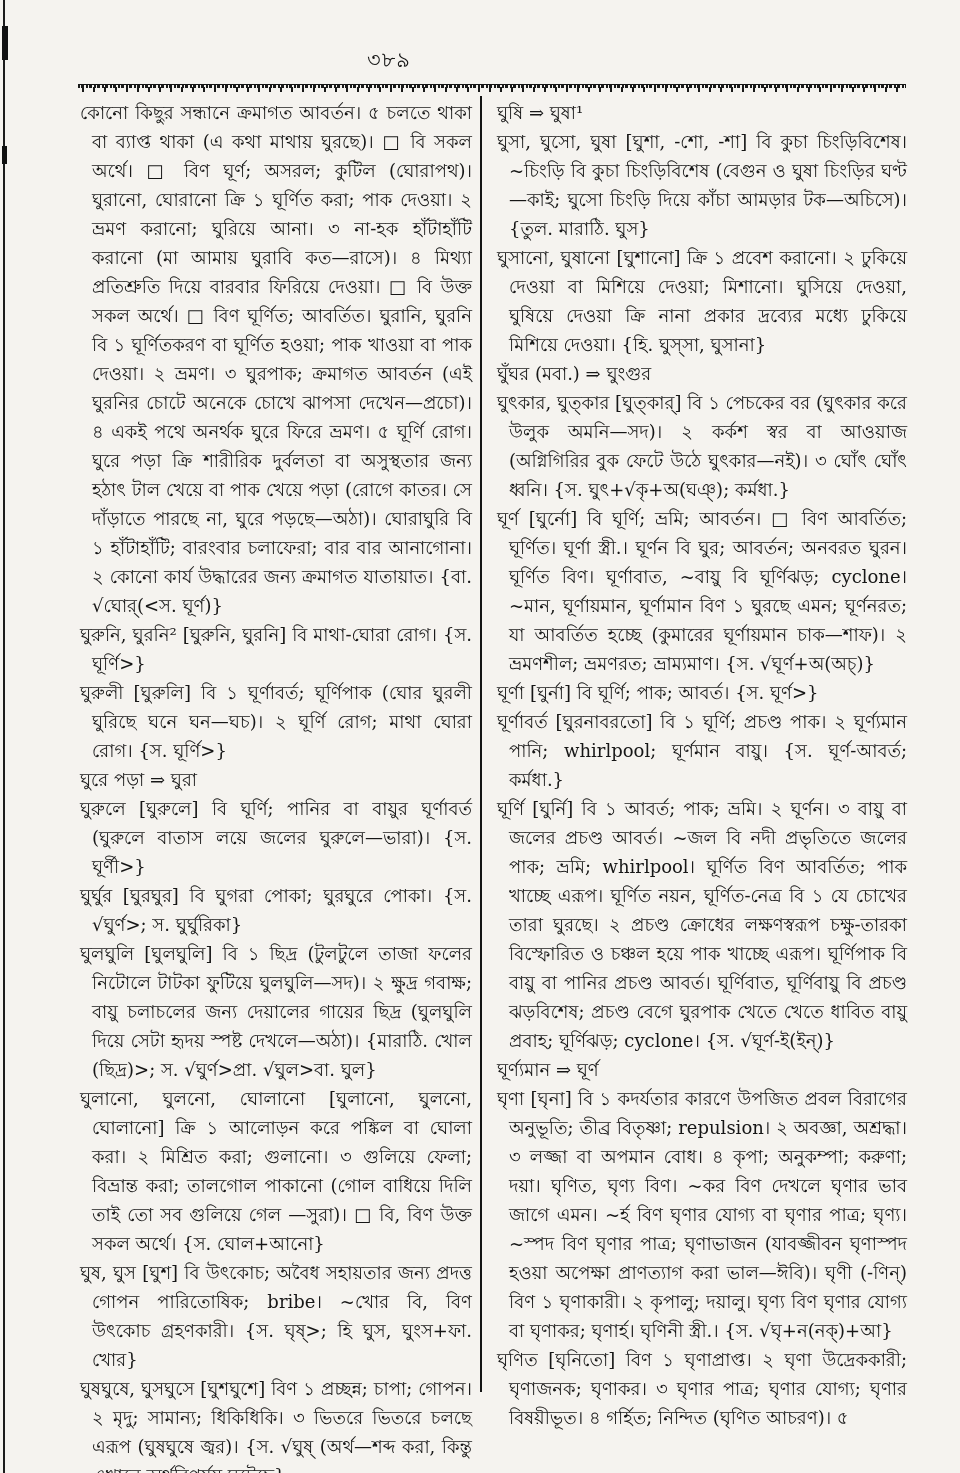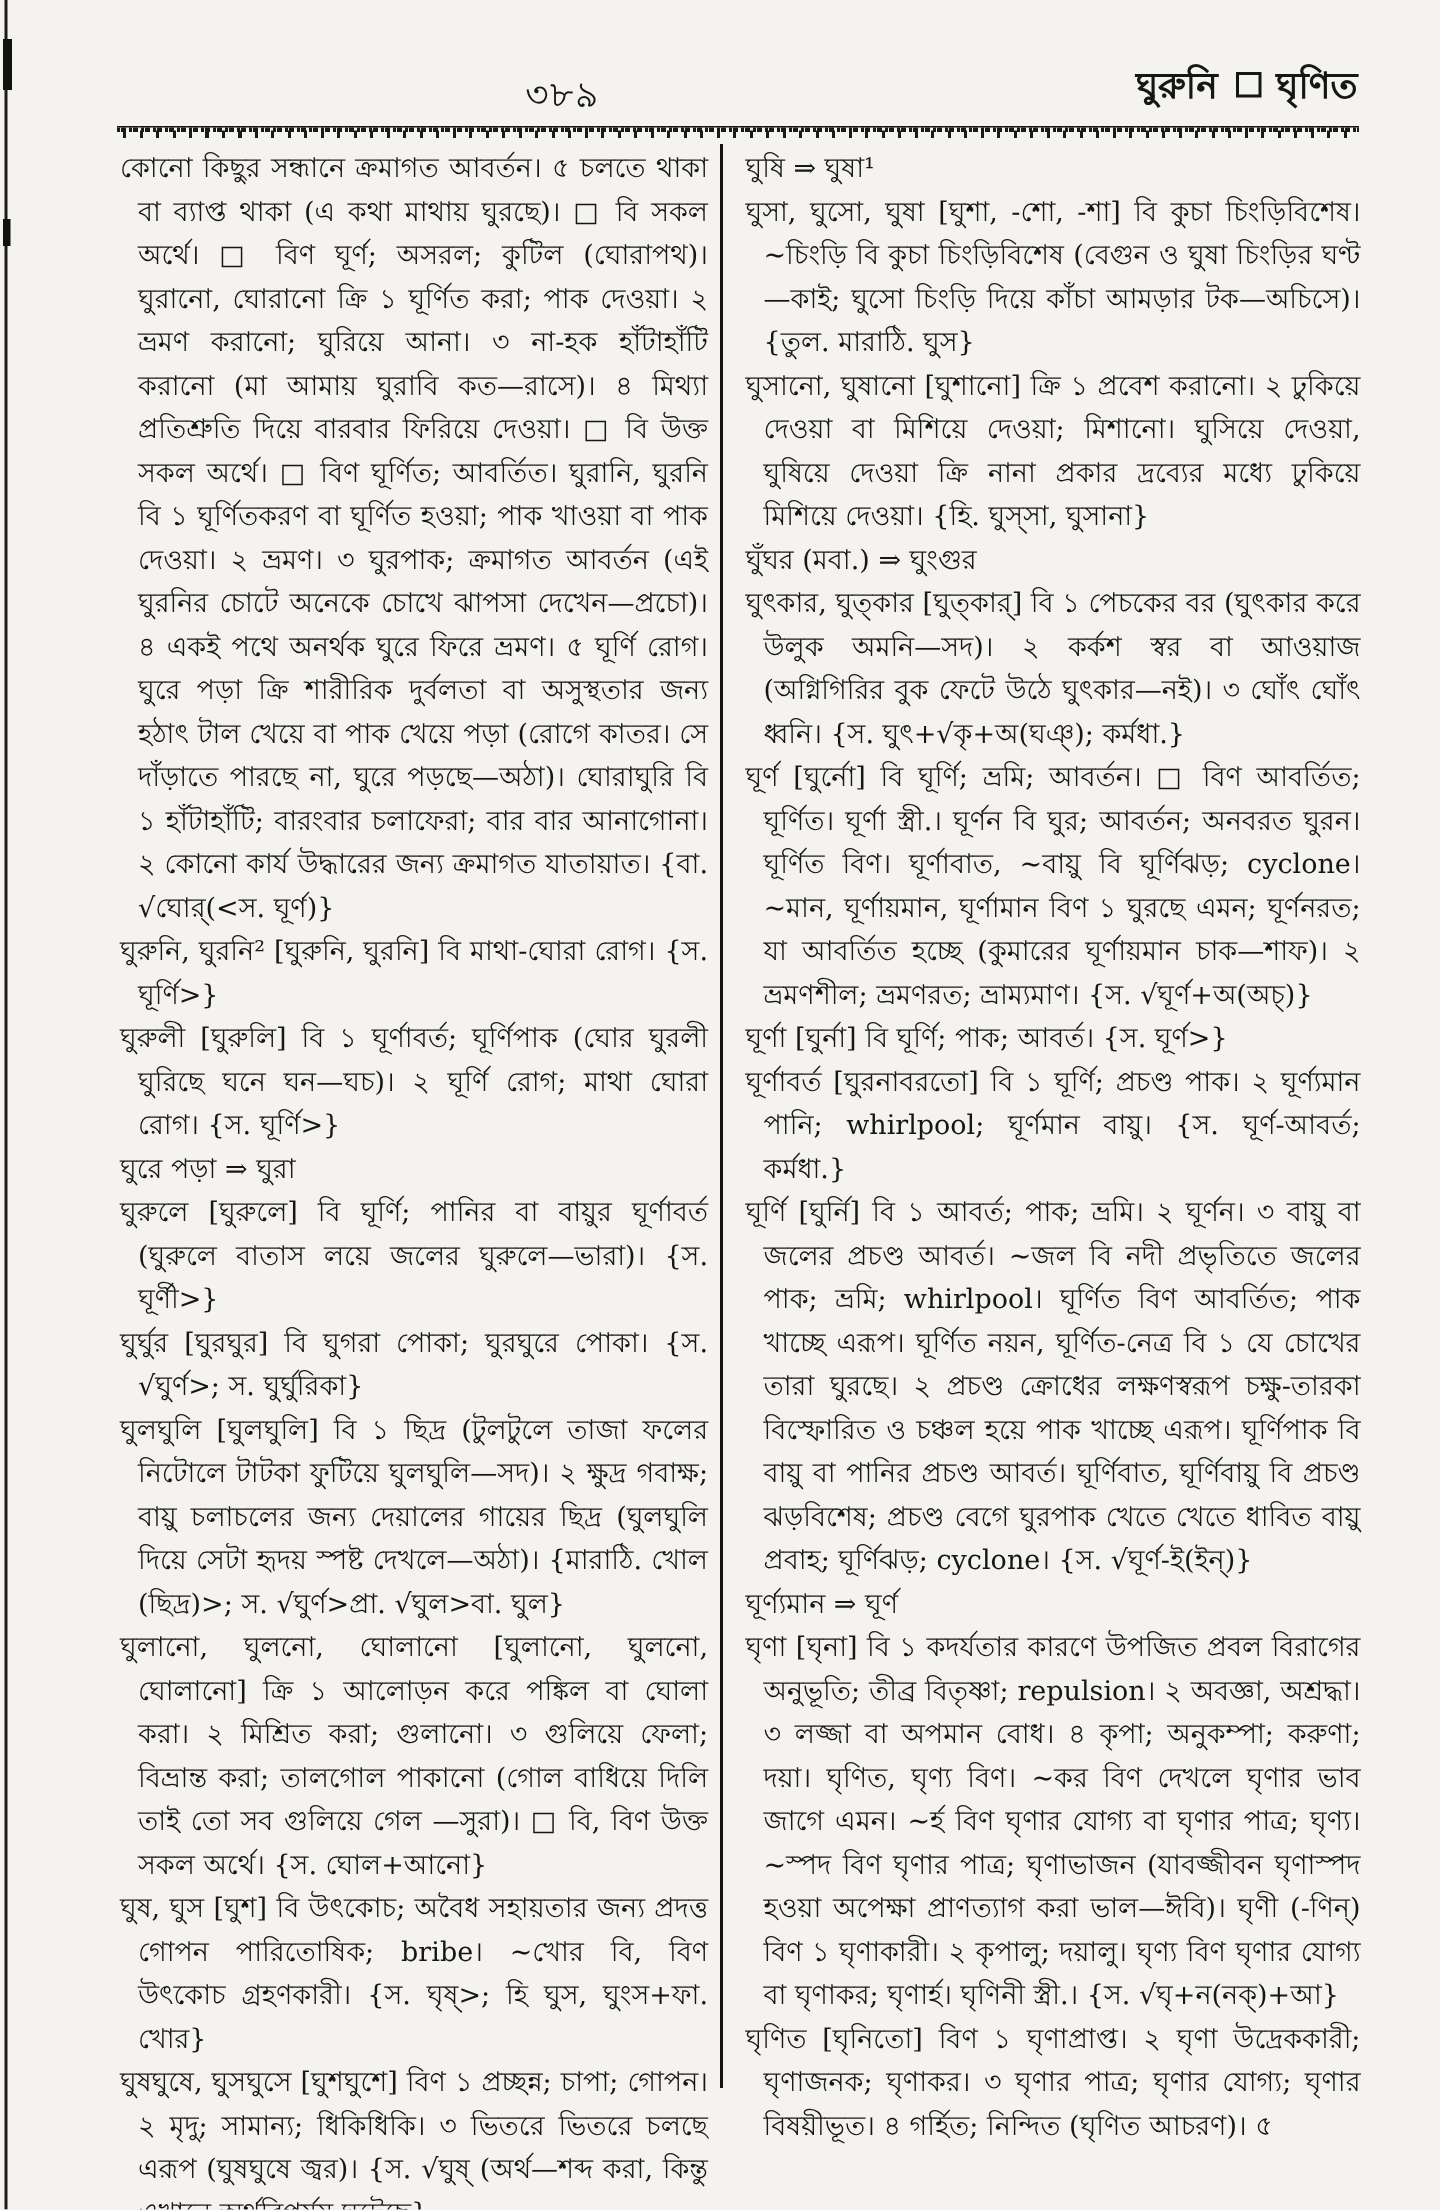--- a/index.html
+++ b/index.html
@@ -11,22 +11,22 @@
     position:relative;
     overflow:hidden;
   }
   .page{position:absolute;inset:0;}
   
   .edge-line{position:absolute;left:3px;top:0;width:2px;height:1473px;background:#1b1b1b;}
   .edge-blot1{position:absolute;left:2px;top:26px;width:6px;height:34px;background:#111;}
   .edge-blot2{position:absolute;left:2px;top:146px;width:5px;height:18px;background:#111;}
   
   .page-number{
-    position:absolute;left:330px;top:44px;width:90px;
-    font-size:24px;text-align:center;letter-spacing:1px;
+    position:absolute;left:344px;top:44px;width:90px;
+    font-size:21px;text-align:center;letter-spacing:1px;
   }
   .guide-words{
     position:absolute;right:55px;top:38px;
     font-size:24px;font-weight:bold;white-space:nowrap;
   }
   .guide-words .sep{
     display:inline-block;width:13px;height:13px;border:2px solid #161616;
     margin:0 10px 0 12px;vertical-align:baseline;font-size:0;
   }
   
@@ -53,23 +53,20 @@
 <body>
 
 <div class="page">
 
   <div class="edge-line"></div>
   <div class="edge-blot1"></div>
   <div class="edge-blot2"></div>
 
   <div class="page-number">৩৮৯</div>
 
-  <div class="guide-words">
-    <span>ঘুরুনি</span><span class="sep"></span><span>ঘৃণিত</span>
-  </div>
 
   <div class="header-rule"></div>
 
   <div class="col-divider"></div>
 
   <div class="column column-left">
       <p class="entry">কোনো কিছুর সন্ধানে ক্রমাগত আবর্তন। ৫ চলতে থাকা বা ব্যাপ্ত থাকা (এ কথা মাথায় ঘুরছে)। □ বি সকল অর্থে। □ বিণ ঘূর্ণ; অসরল; কুটিল (ঘোরাপথ)। <b>ঘুরানো, ঘোরানো</b> ক্রি ১ ঘূর্ণিত করা; পাক দেওয়া। ২ ভ্রমণ করানো; ঘুরিয়ে আনা। ৩ না-হক হাঁটাহাঁটি করানো (মা আমায় ঘুরাবি কত—রাসে)। ৪ মিথ্যা প্রতিশ্রুতি দিয়ে বারবার ফিরিয়ে দেওয়া। □ বি উক্ত সকল অর্থে। □ বিণ ঘূর্ণিত; আবর্তিত। <b>ঘুরানি, ঘুরনি</b> বি ১ ঘূর্ণিতকরণ বা ঘূর্ণিত হওয়া; পাক খাওয়া বা পাক দেওয়া। ২ ভ্রমণ। ৩ ঘুরপাক; ক্রমাগত আবর্তন (এই ঘুরনির চোটে অনেকে চোখে ঝাপসা দেখেন—প্রচো)। ৪ একই পথে অনর্থক ঘুরে ফিরে ভ্রমণ। ৫ ঘূর্ণি রোগ। <b>ঘুরে পড়া</b> ক্রি শারীরিক দুর্বলতা বা অসুস্থতার জন্য হঠাৎ টাল খেয়ে বা পাক খেয়ে পড়া (রোগে কাতর। সে দাঁড়াতে পারছে না, ঘুরে পড়ছে—অঠা)। <b>ঘোরাঘুরি</b> বি ১ হাঁটাহাঁটি; বারংবার চলাফেরা; বার বার আনাগোনা। ২ কোনো কার্য উদ্ধারের জন্য ক্রমাগত যাতায়াত। {বা. √ঘোর্(&lt;স. ঘূর্ণ)}</p>
       <p class="entry"><b>ঘুরুনি, ঘুরনি² </b>[ঘুরুনি, ঘুরনি] বি মাথা-ঘোরা রোগ। {স. ঘূর্ণি&gt;}</p>
       <p class="entry"><b>ঘুরুলী </b>[ঘুরুলি] বি ১ ঘূর্ণাবর্ত; ঘূর্ণিপাক (ঘোর ঘুরলী ঘুরিছে ঘনে ঘন—ঘচ)। ২ ঘূর্ণি রোগ; মাথা ঘোরা রোগ। {স. ঘূর্ণি&gt;}</p>
       <p class="entry"><b>ঘুরে পড়া </b>⇒ ঘুরা</p>

